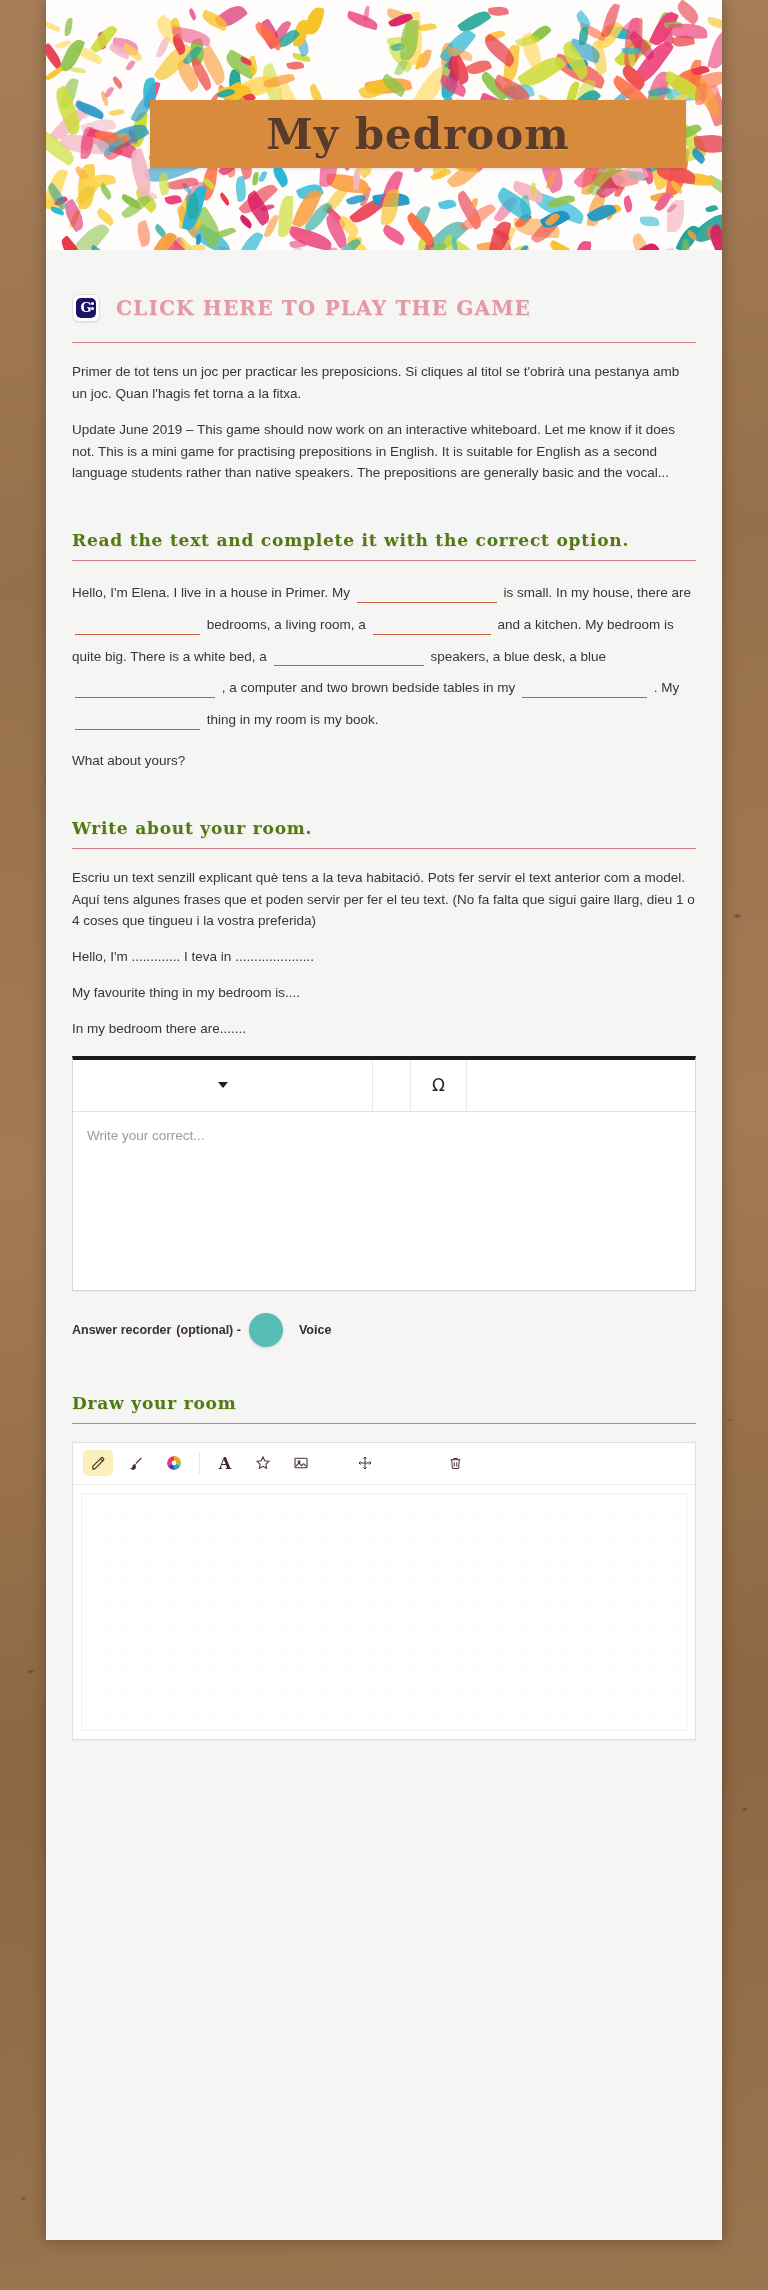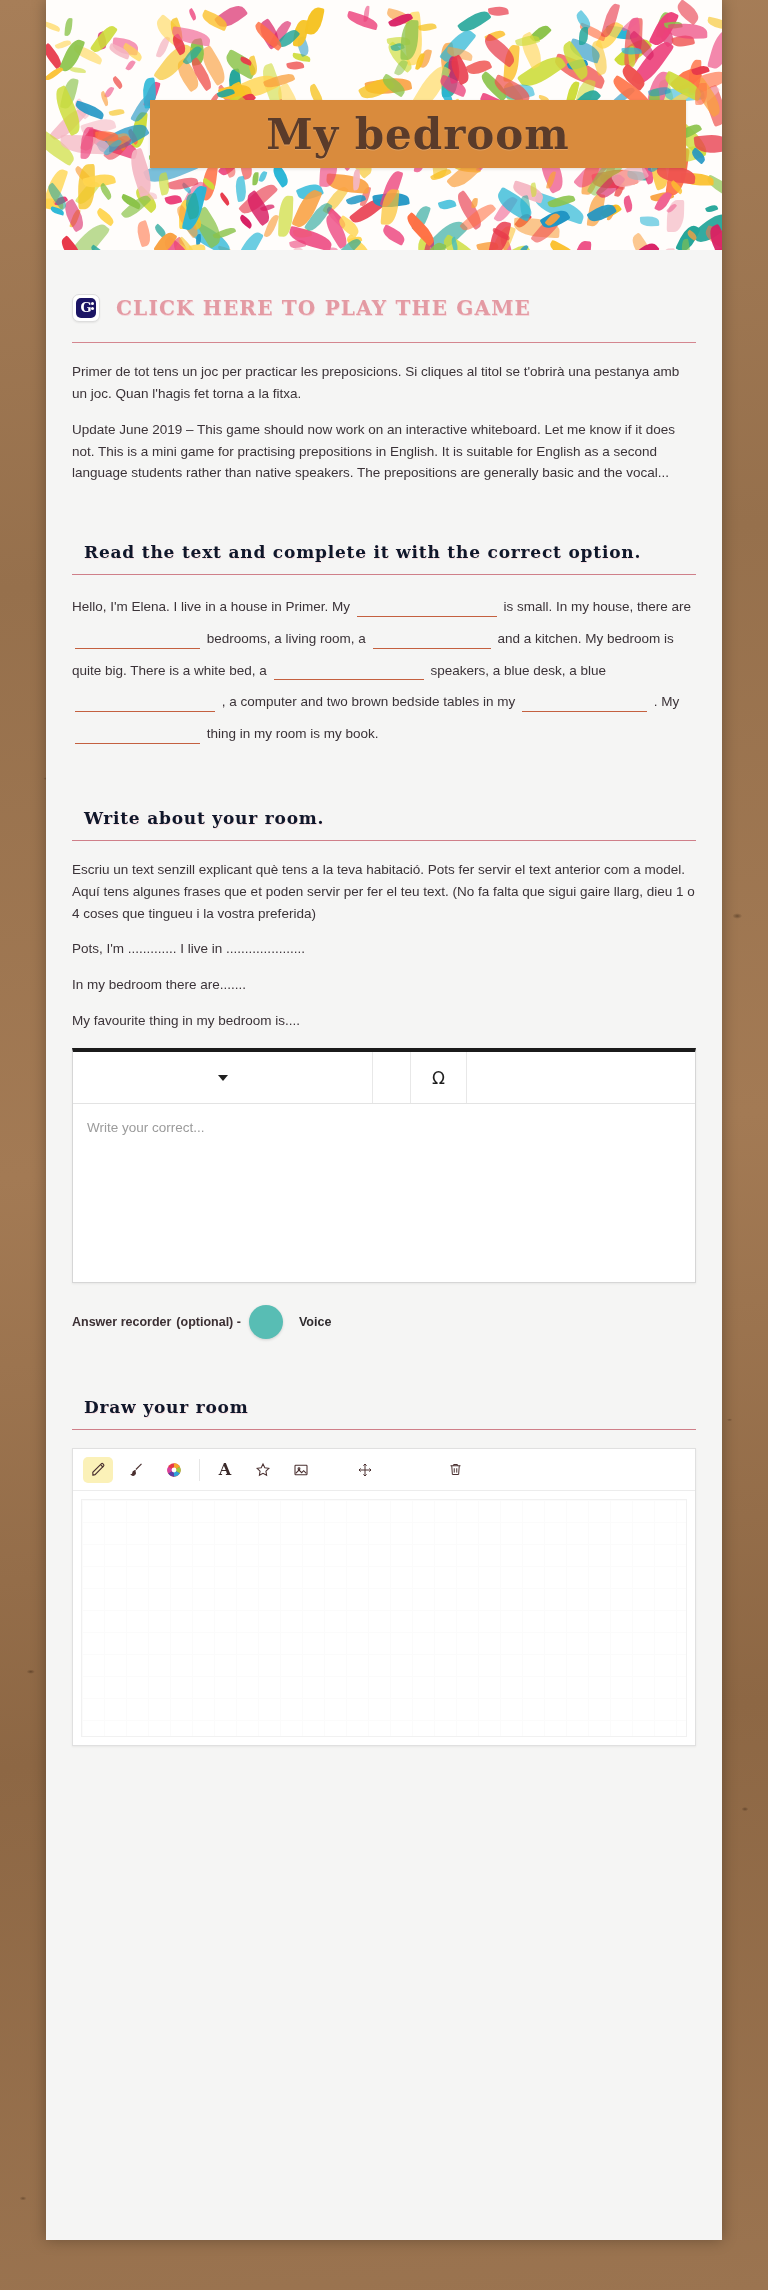--- a/index.html
+++ b/index.html
@@ -119,26 +119,26 @@
   }
   .hr-pink.thin { border-top-color:#cf7f89; }
 
   p.body {
     font-size:13.5px; line-height:1.62; color:#3b3338;
     margin:18px 0 0 0;
   }
   p.body + p.body { margin-top:14px; }
 
   h2.sec-title {
-    margin:12px;
+    margin:0;
     font-family:"DejaVu Serif", serif;
     font-weight:700;
     font-size:17px;
     letter-spacing:.8px;
-    color:#0f172a;
+    color:#4d7c0f;
     text-shadow:.5px .5px 0 #f7dde0;
   }
   .sec-head { padding-top:46px; }
   .sec-head .hr-pink { margin-top:10px; }
 
   
   .cloze {
     font-size:13.5px; line-height:2.35; color:#3b3338;
     margin:16px 0 0 0;
   }
@@ -705,32 +705,33 @@
         <input class="blank b-w150" type="text" style="">
         <span>speakers, a blue desk, a blue</span>
         <input class="blank b-w140" type="text" style="">
         <span>, a computer and two brown bedside tables in my</span>
         <input class="blank b-w125" type="text" style="">
         <span>. My</span>
         <input class="blank b-w125" type="text" style="">
         <span>thing in my room is my book.</span>
       </p>
 
+      <p class="tight">What about yours?</p>
     </div>
 
     <div class="section">
       <div class="sec-head">
         <h2 class="sec-title">Write about your room.</h2>
         <hr class="hr-pink thin">
       </div>
 
       <p class="body">Escriu un text senzill explicant què tens a la teva habitació. Pots fer servir el text anterior com a model. Aquí tens algunes frases que et poden servir per fer el teu text. (No fa falta que sigui gaire llarg, dieu 1 o 4 coses que tingueu i la vostra preferida)</p>
-      <p class="tight">Pots, I'm ............. I live in .....................</p>
+      <p class="tight">Hello, I'm ............. I teva in .....................</p>
+      <p class="tight">My favourite thing in my bedroom is....</p>
       <p class="tight">In my bedroom there are.......</p>
-      <p class="tight">My favourite thing in my bedroom is....</p>
 
       <div class="editor">
         <div class="editor-toolbar">
           <div class="tb-cell tb-style">
             <span class="caret-down"></span>
           </div>
           <div class="tb-cell tb-small"></div>
           <div class="tb-cell tb-omega">Ω</div>
           <div class="tb-cell tb-rest"></div>
         </div>

